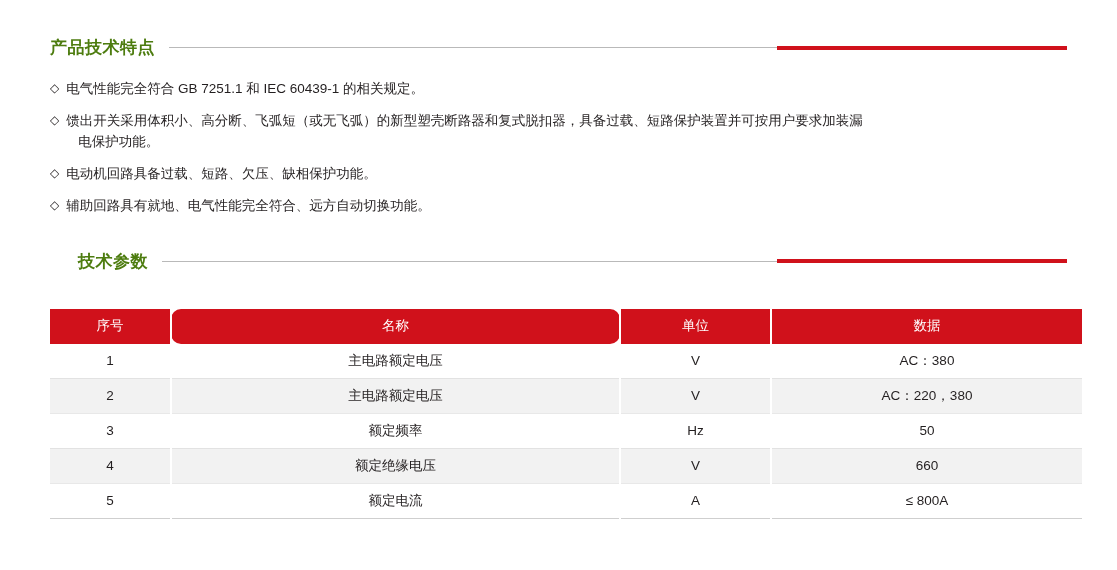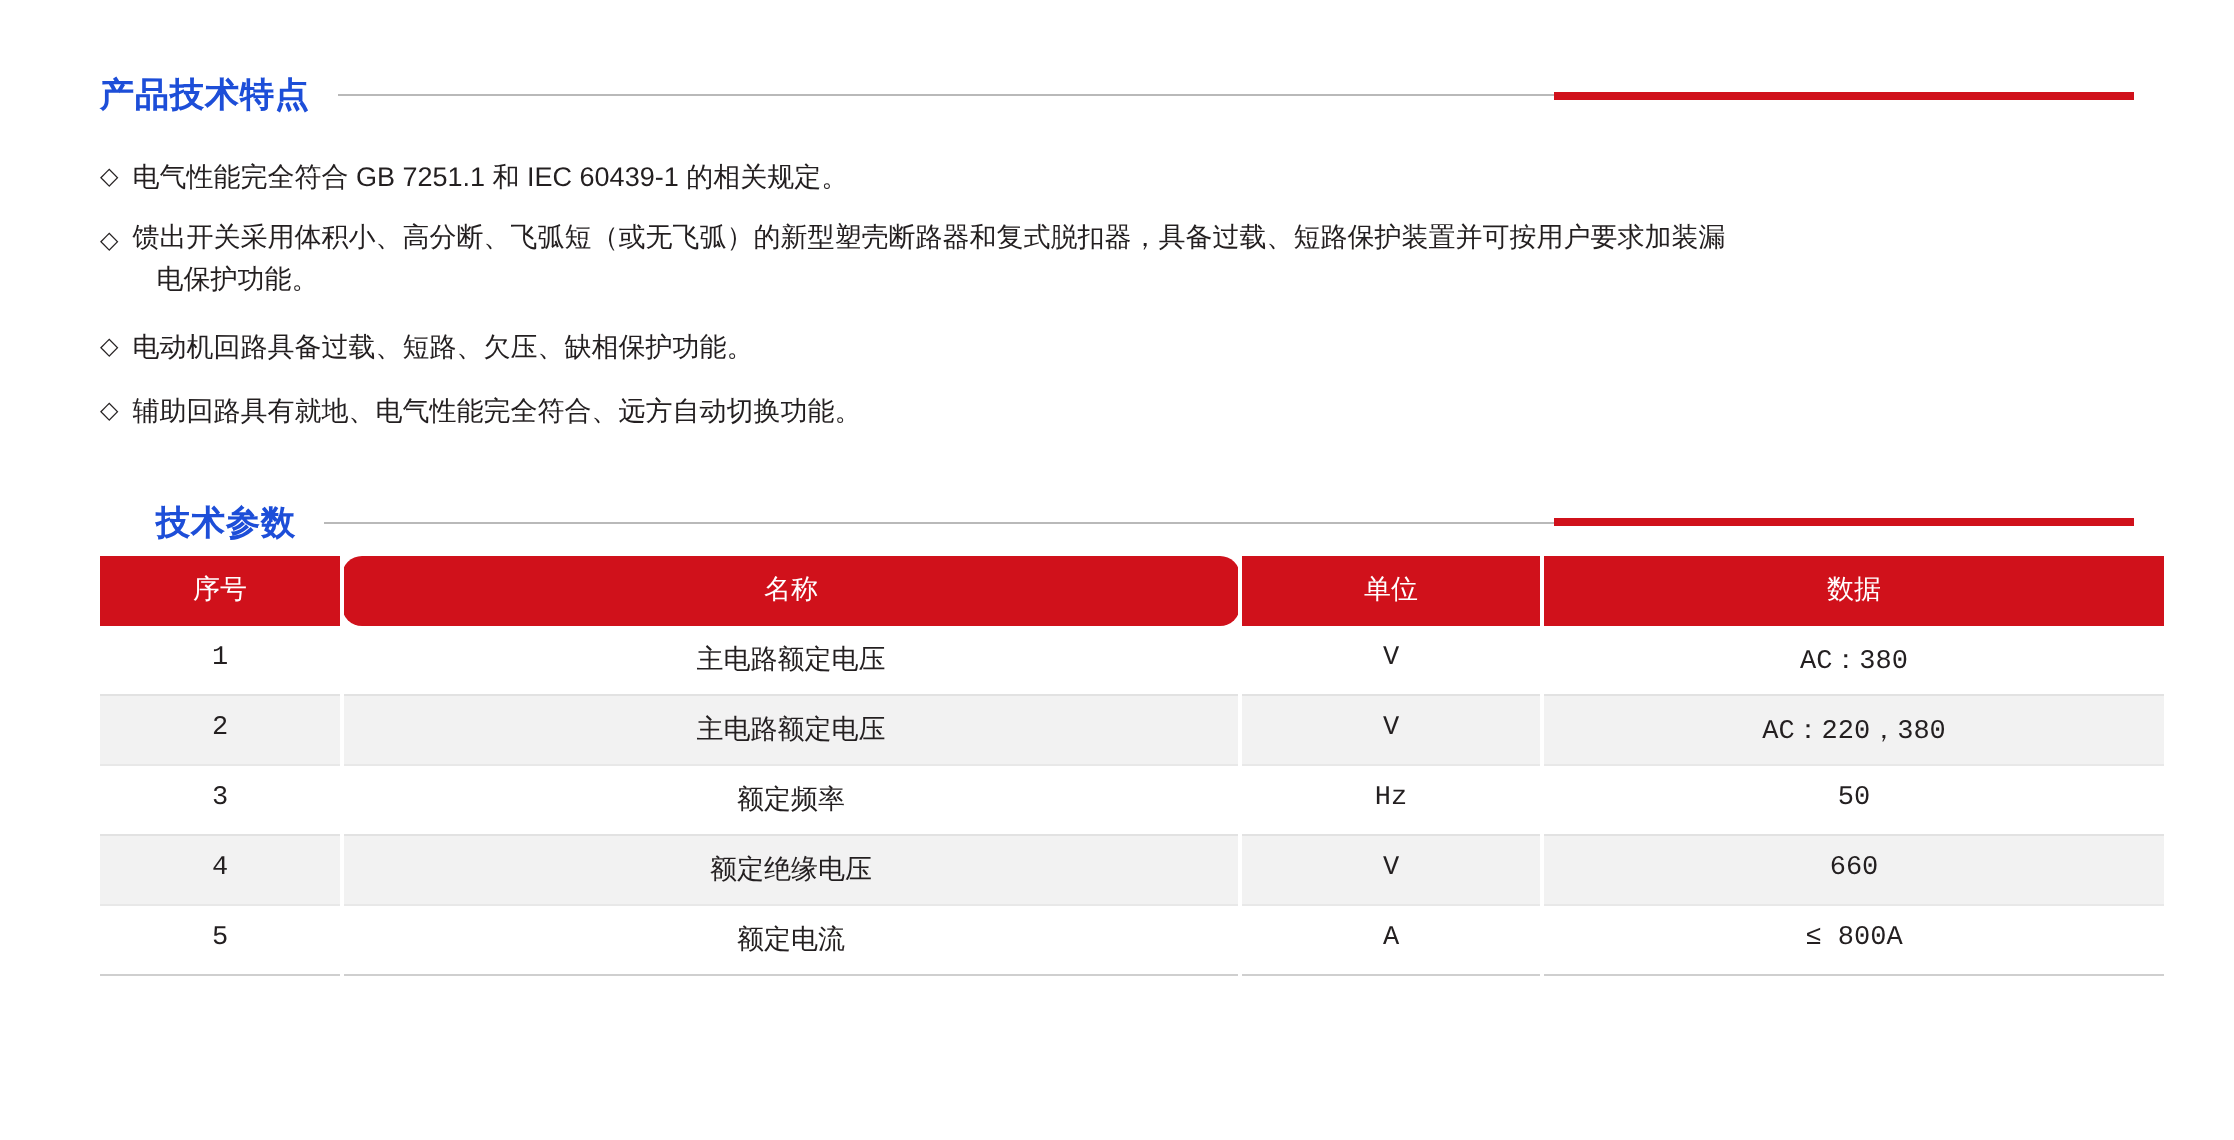--- a/index.html
+++ b/index.html
@@ -24,21 +24,21 @@
 
   
   .section-head {
     display: flex;
     align-items: center;
     gap: 0;
   }
   .section-head .title {
     font-size: 17px;
     font-weight: bold;
-    color: #1d4ed8;
+    color: #4d7c0f;
     white-space: nowrap;
     letter-spacing: 0.5px;
   }
   .section-head .rule-wrap {
     flex: 1;
     display: flex;
     align-items: center;
     margin-left: 14px;
     position: relative;
     height: 4px;
@@ -76,27 +76,25 @@
     color: #231f20;
     margin-right: 7px;
   }
   .bullet .text {
     flex: 1;
     text-align: justify;
     padding-right: 4px;
   }
   .bullet .text .indent-line {
     display: block;
-    font-family: Liberation Mono, monospace;
   }
 
   
   .table-wrap {
-    margin-top: 5px;
-    font-family: Liberation Mono, monospace;
+    margin-top: 36px;
   }
   table.params {
     border-collapse: collapse;
     width: 1018px;
     table-layout: fixed;
     font-size: 13px;
   }
   table.params th {
     background: #d0111b;
     color: #ffffff;

